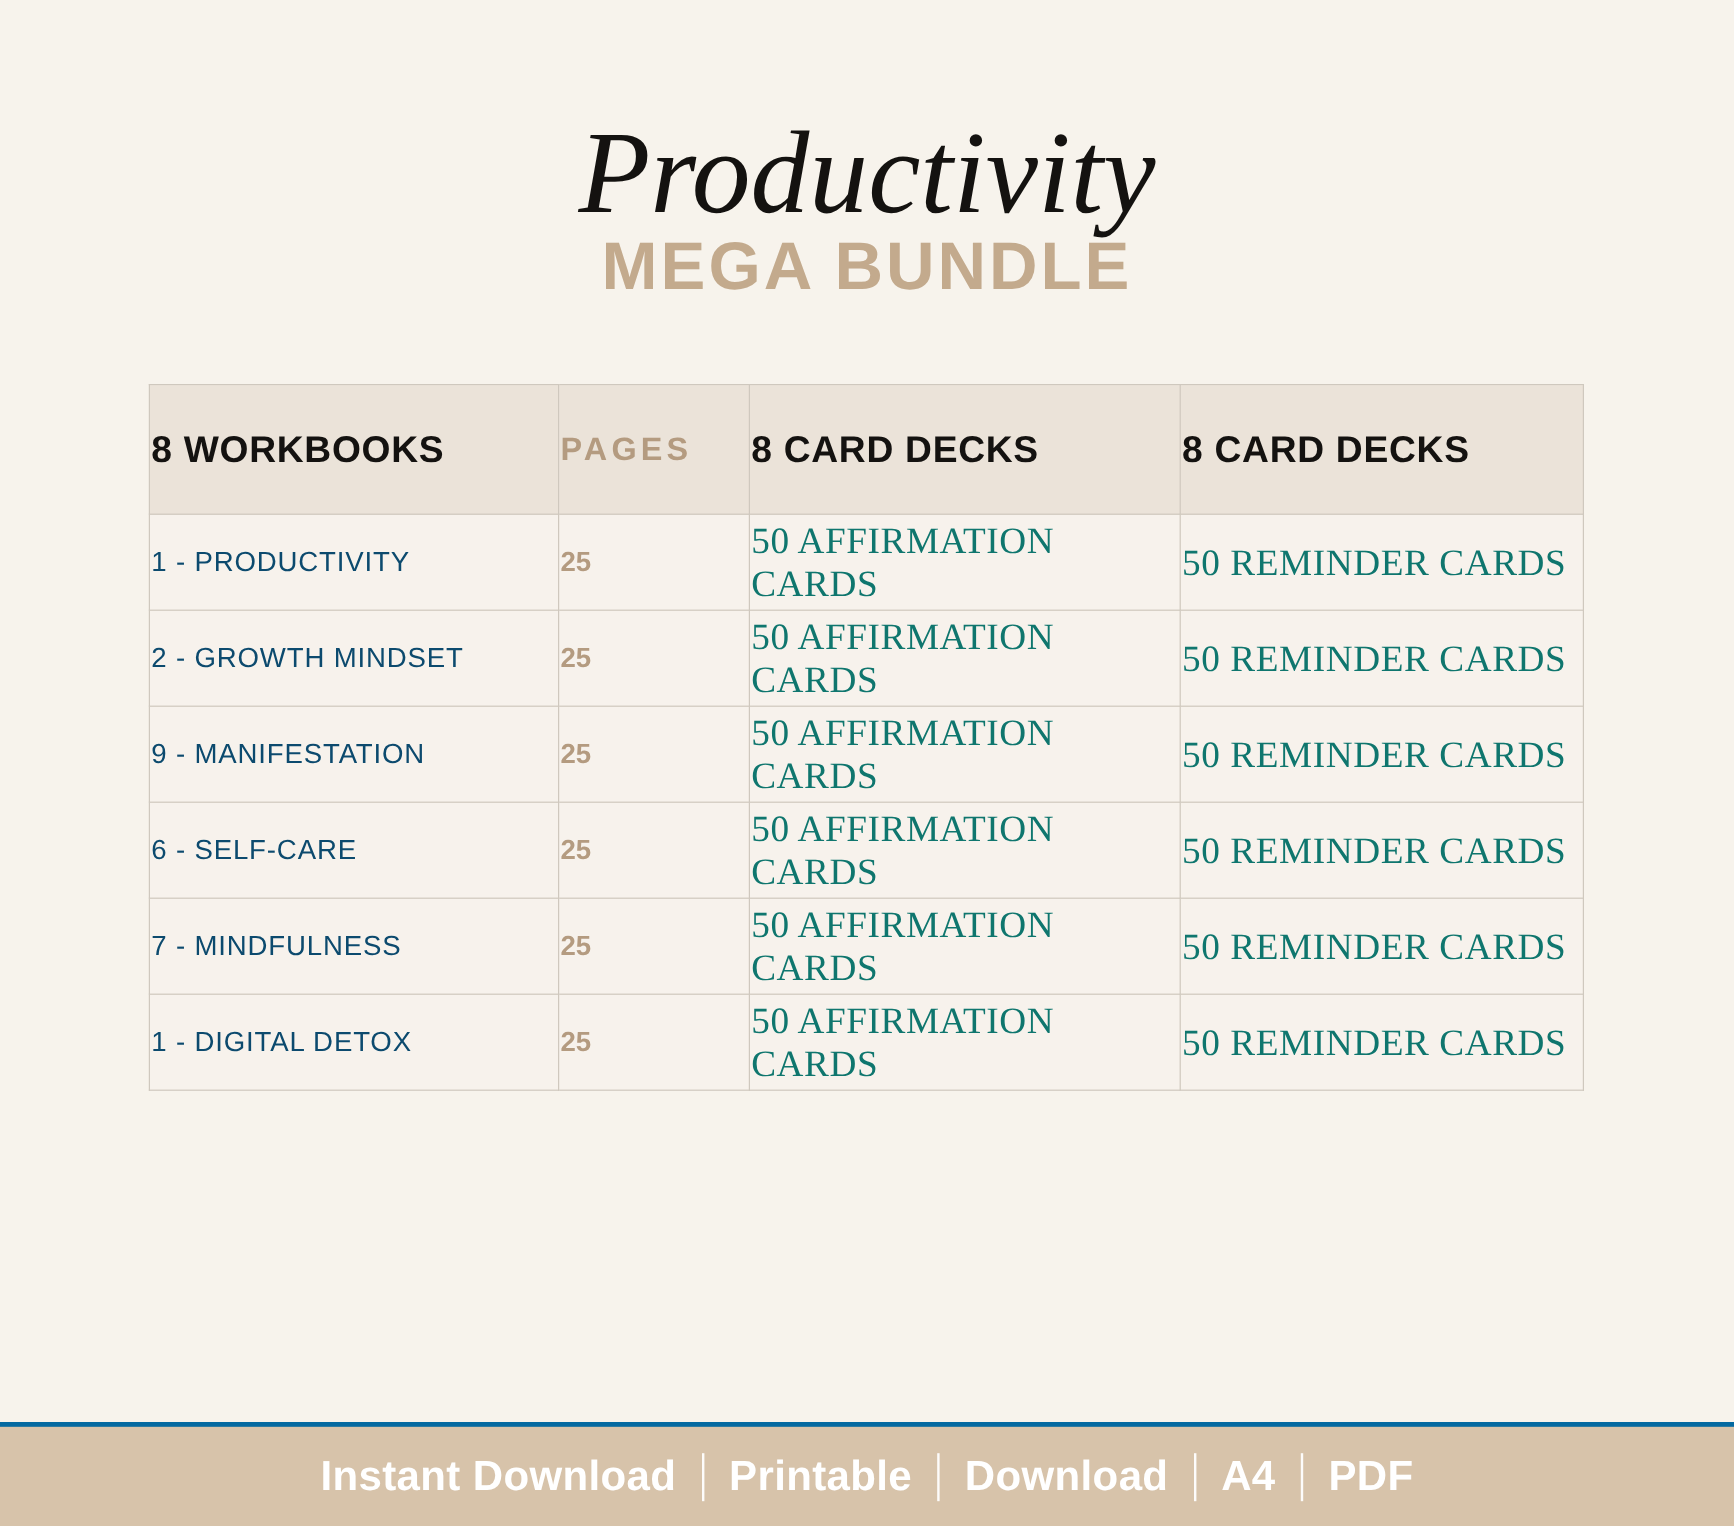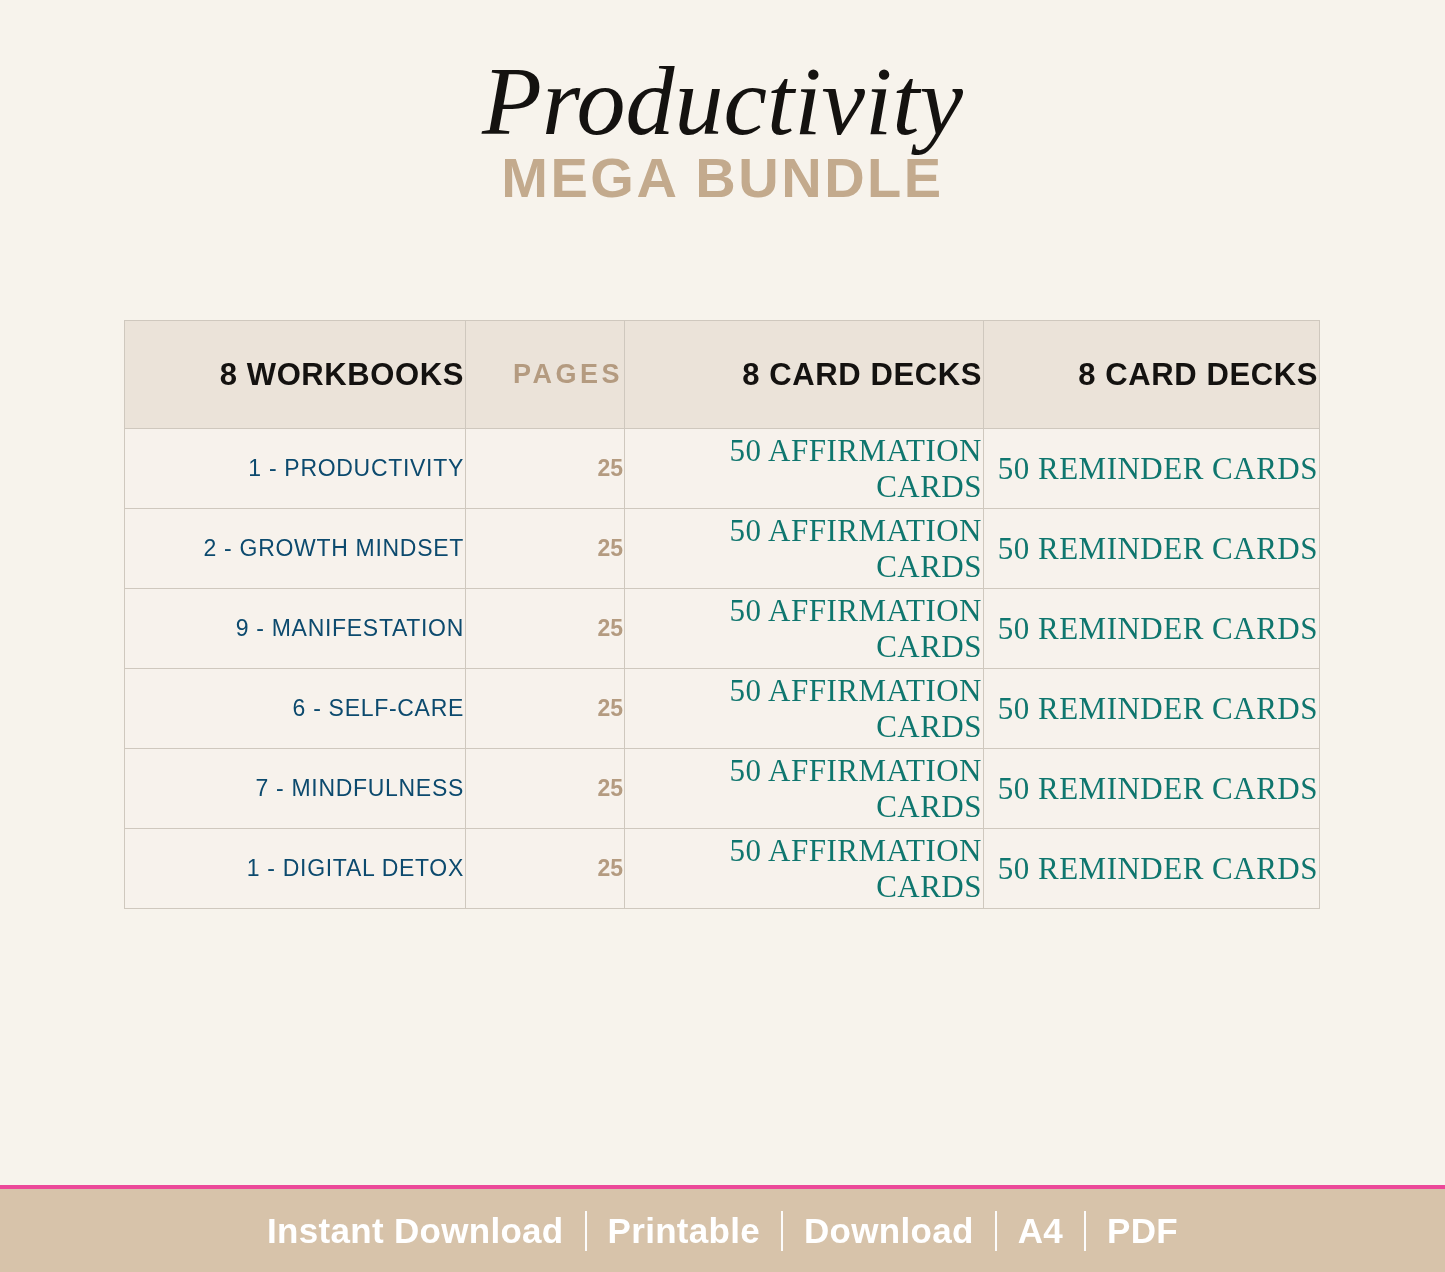--- a/index.html
+++ b/index.html
@@ -11,21 +11,21 @@
     height: 1272px;
     background: #F7F3EC;
     font-family: "Liberation Sans", sans-serif;
     overflow: hidden;
     position: relative;
   }
 
   
   .title-block {
     text-align: center;
-    padding-top: 52px;
+    padding-top: 96px;
   }
   .title-script {
     font-family: "Liberation Serif", "DejaVu Serif", serif;
     font-style: italic;
     font-weight: 400;
     font-size: 98px;
     line-height: 1.0;
     color: #141210;
     letter-spacing: 0px;
   }
@@ -46,21 +46,21 @@
     width: 1195px;
   }
   table.bundle-table {
     width: 100%;
     border-collapse: collapse;
     table-layout: fixed;
   }
   table.bundle-table th,
   table.bundle-table td {
     border: 1px solid #CFC8BE;
-    text-align: right;
+    text-align: left;
     vertical-align: middle;
     margin-top: 43px;
   }
   
   col.c1 { width: 341px; }
   col.c2 { width: 159px; }
   col.c3 { width: 359px; }
   col.c4 { width: 336px; }
 
   thead th {
@@ -101,21 +101,21 @@
   }
 
   
   .banner {
     position: absolute;
     left: 0;
     bottom: 0;
     width: 1445px;
     height: 87px;
     background: #D7C3AA;
-    border-top: 4px solid #ec4899;
+    border-top: 4px solid #0369a1;
     box-sizing: border-box;
     display: flex;
     align-items: center;
     justify-content: center;
   }
   .banner-inner {
     display: flex;
     align-items: center;
   }
   .banner-item {

